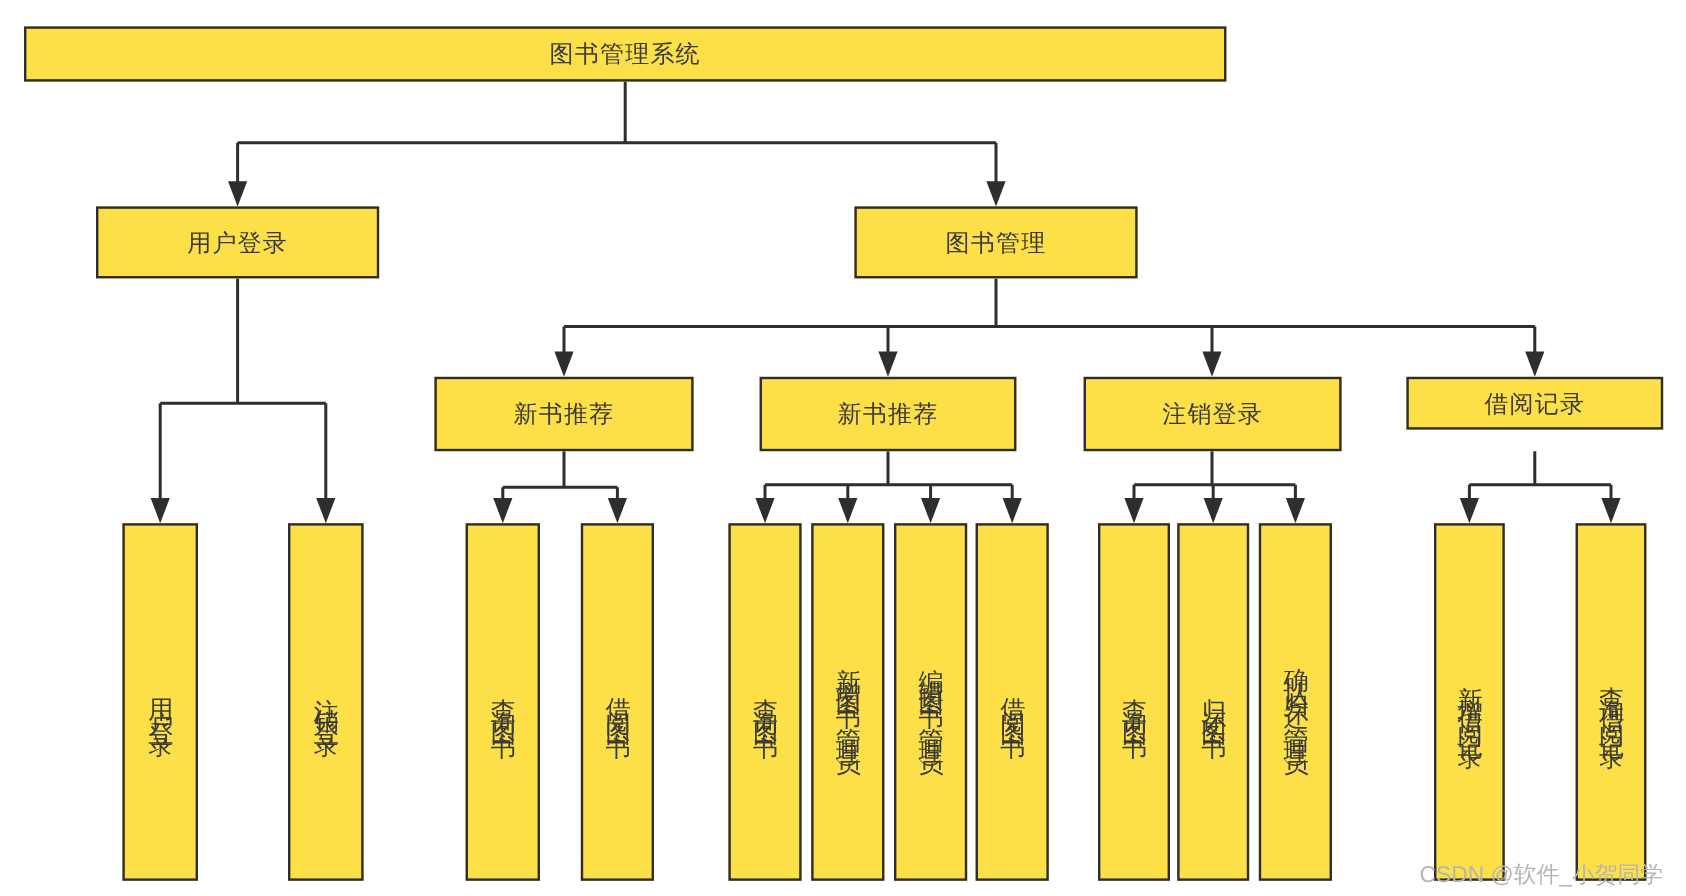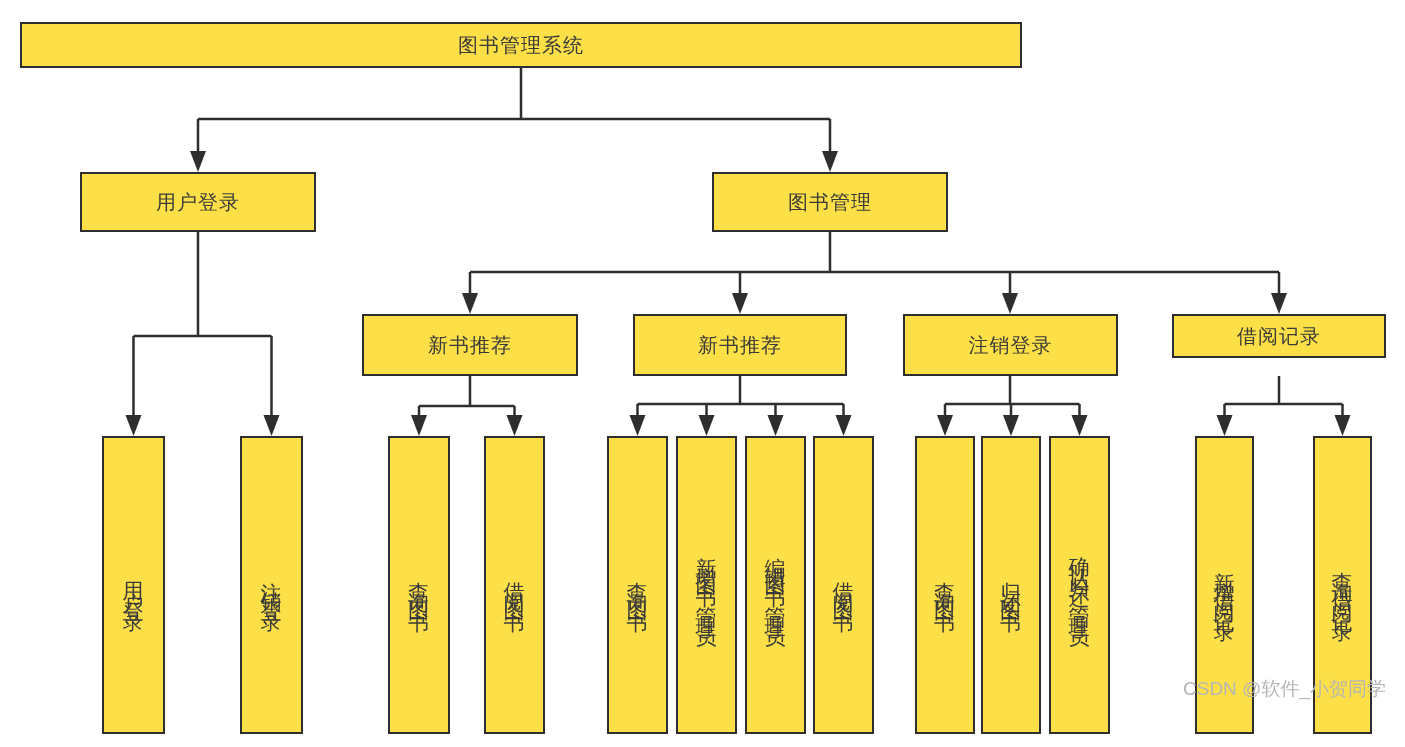--- a/index.html
+++ b/index.html
@@ -34,21 +34,21 @@
     color:#3a3a3a;
     line-height:1;
   }
   #connectors{
     position:absolute;
     left:0;top:0;
     pointer-events:none;
   }
   #watermark{
     position:absolute;
-    left:1183px;top:676px;
+    left:1183px;top:716px;
     font-size:19px;
     color:#b5b5b5;
     white-space:nowrap;
     z-index:5;
   }
 </style>
 </head>
 <body>
 
 <div id="canvas">

